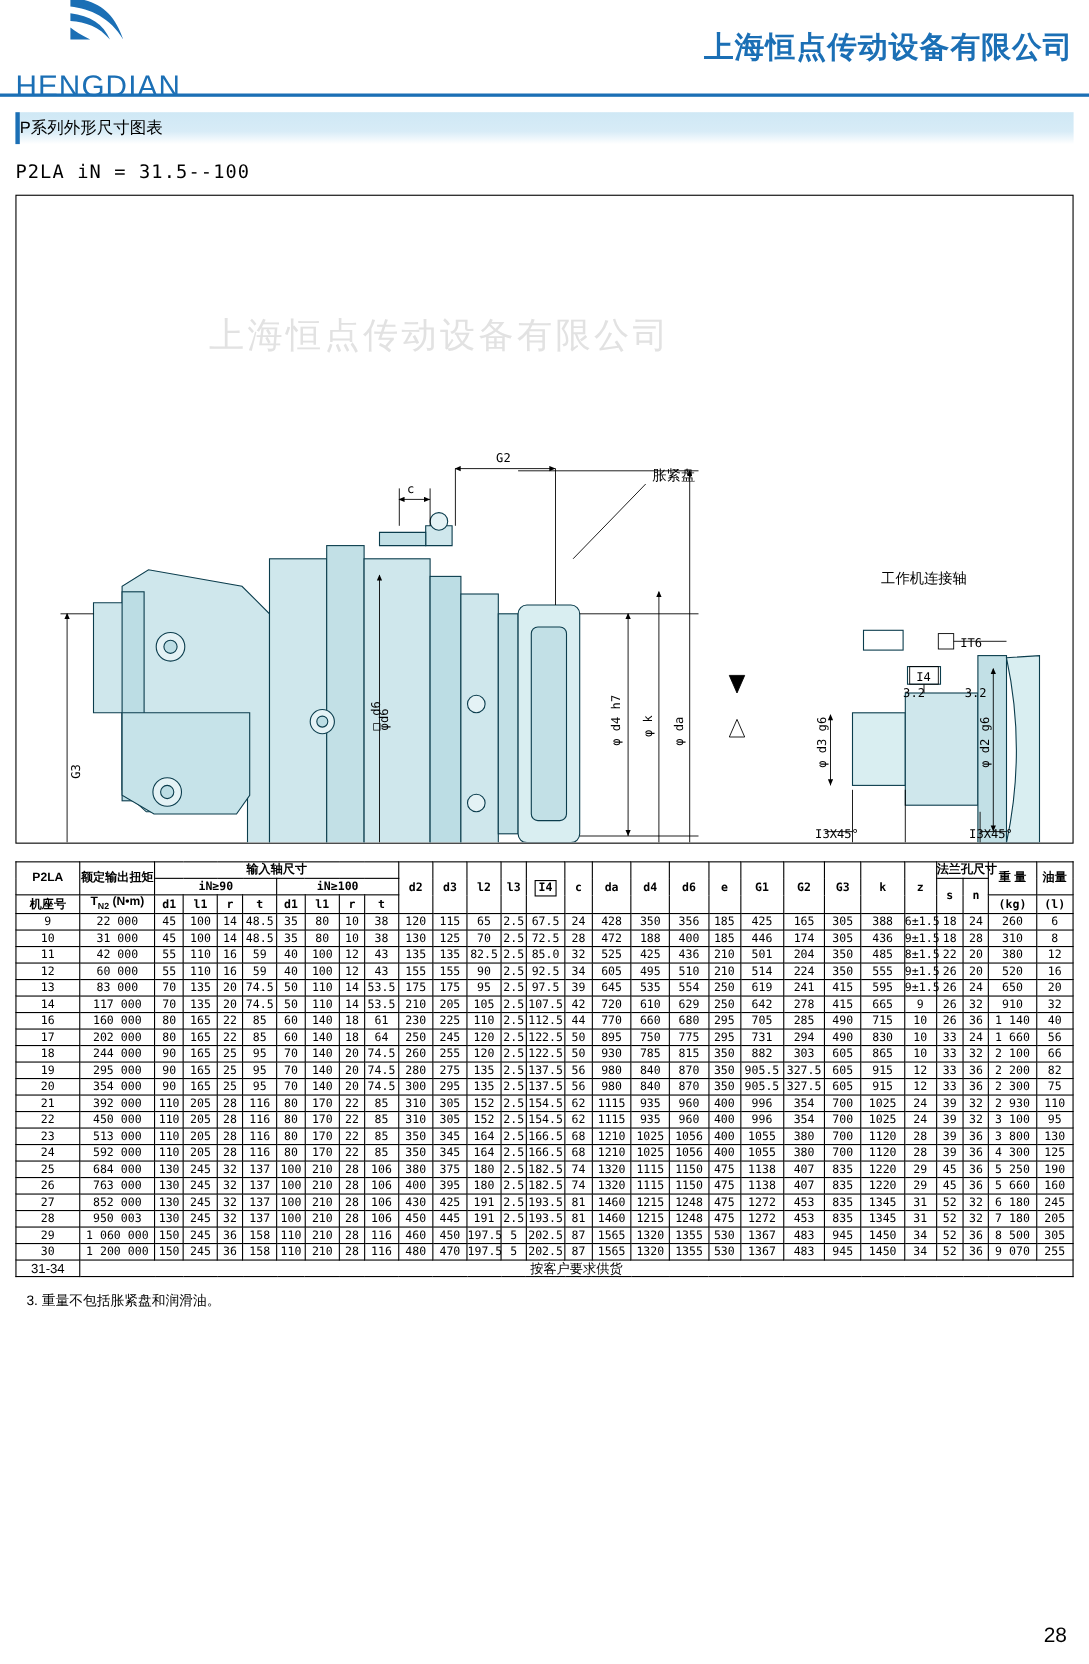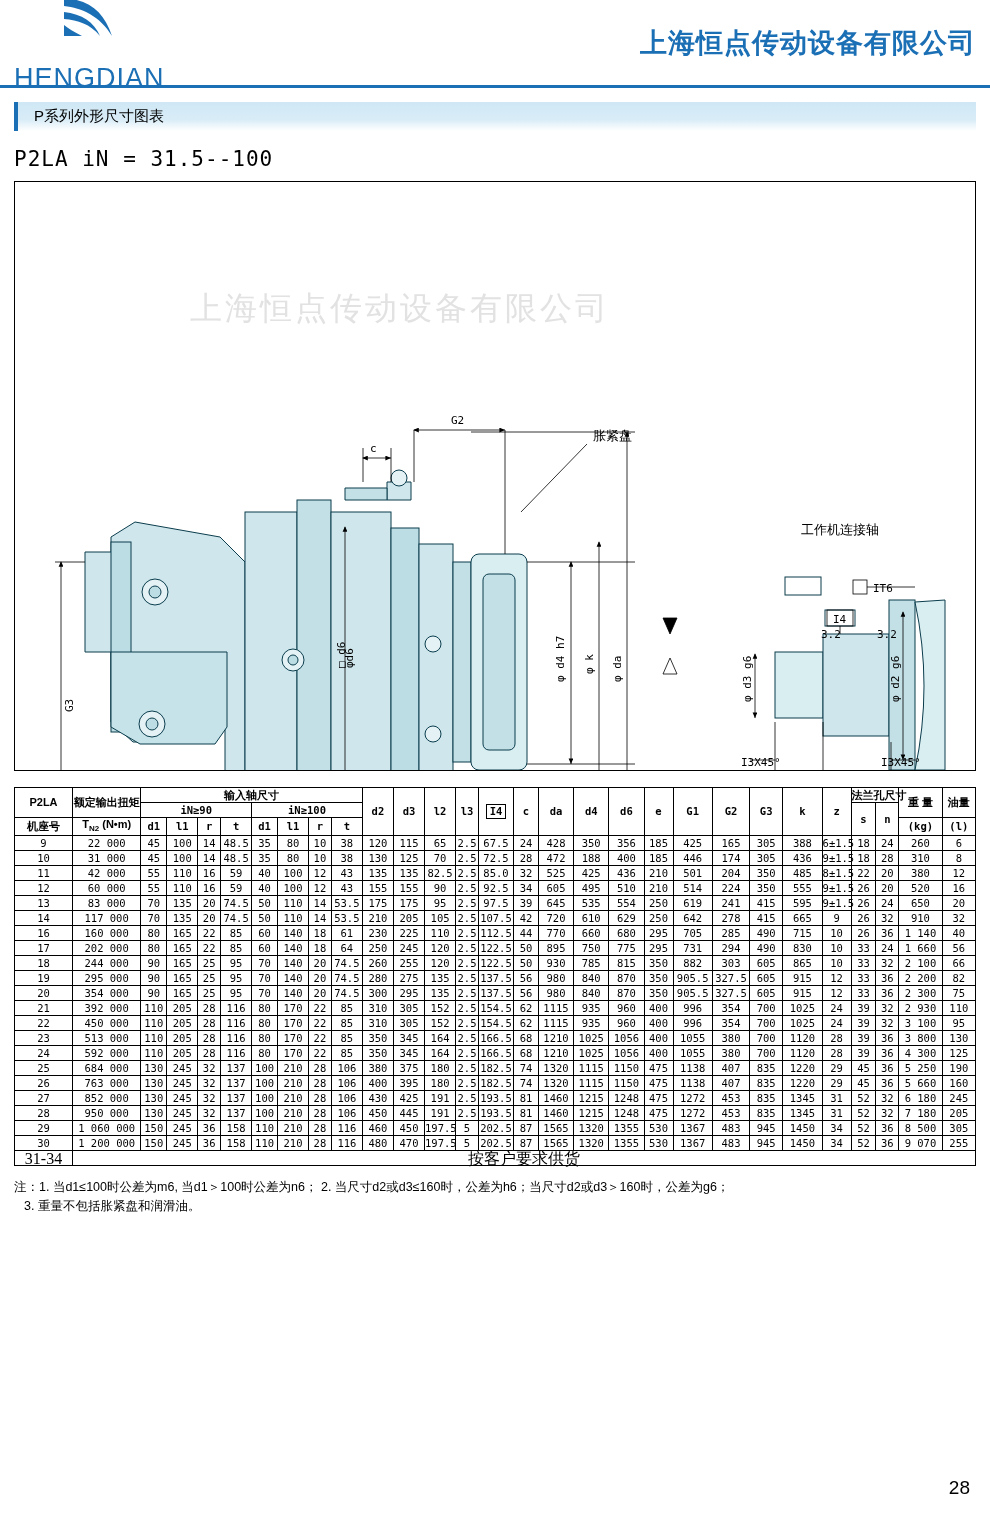--- a/index.html
+++ b/index.html
@@ -41,27 +41,27 @@
     letter-spacing: 1px;
   }
   
   .title-bar {
     margin: 14px 14px 0 14px;
     height: 29px;
     background: linear-gradient(to bottom, #cfe8f5, #d8ecf7 60%, #ffffff);
     border-left: 4px solid #1b6fb5;
     display: flex;
     align-items: center;
-    padding-left: 16px;
+    padding-left: 0;
     font-size: 15px;
   }
   .subtitle {
     margin: 16px 0 10px 14px;
     font-family: "DejaVu Sans Mono", monospace;
-    font-size: 21px;
+    font-size: 17px;
     letter-spacing: 1px;
   }
   
   .drawing-box {
     margin: 0 14px;
     height: 590px;
     border: 1px solid #000;
     position: relative;
     overflow: hidden;
     background: #fff;
@@ -92,21 +92,21 @@
     padding: 0;
     height: 15px;
     line-height: 13px;
     white-space: nowrap;
   }
   table.dims td.name { text-align: center; }
   table.dims tr.grp-end td { border-bottom: 1px solid #000; }
   .hdr-cn { font-family: "Liberation Sans", sans-serif; font-size: 11px; }
   .boxed { display:inline-block; border:1px solid #000; padding:0 3px; }
   .sub { font-size: 8px; vertical-align: sub; }
-  .custom-row td { height: 26px; font-family: Liberation Serif, serif; font-size: 16px; }
+  .custom-row td { height: 26px; font-family: Liberation Sans, sans-serif; font-size: 12px; }
   
   .notes {
     margin: 12px 14px 0 14px;
     font-size: 12.5px;
     line-height: 19px;
   }
   .notes .l2 { margin-left: 10px; }
   .page-no {
     position: absolute;
     right: 20px; bottom: 14px;
@@ -933,21 +933,21 @@
           <td>835</td>
           <td>1345</td>
           <td>31</td>
           <td>52</td>
           <td>32</td>
           <td>6 180</td>
           <td>245</td>
         </tr>
         <tr>
           <td class="name">28</td>
-          <td>950 000</td>
+          <td>950 003</td>
           <td>130</td>
           <td>245</td>
           <td>32</td>
           <td>137</td>
           <td>100</td>
           <td>210</td>
           <td>28</td>
           <td>106</td>
           <td>450</td>
           <td>445</td>
@@ -1033,17 +1033,16 @@
         </tr>
         <tr class="custom-row">
           <td>31-34</td>
           <td colspan="28">按客户要求供货</td>
         </tr>
       </tbody>
   </table>
 </div>
 
 <div class="notes">
-  <div>注：1. 当d1≤100时公差为m6, 当d1＞100时公差为n6；    2. 当尺寸d2或d3≤160时，公差为h6；当尺寸d2或d3＞160时，公差为g6；</div>
   <div class="l2">3. 重量不包括胀紧盘和润滑油。</div>
 </div>
 
 <div class="page-no">28</div>
 
 </body></html>

